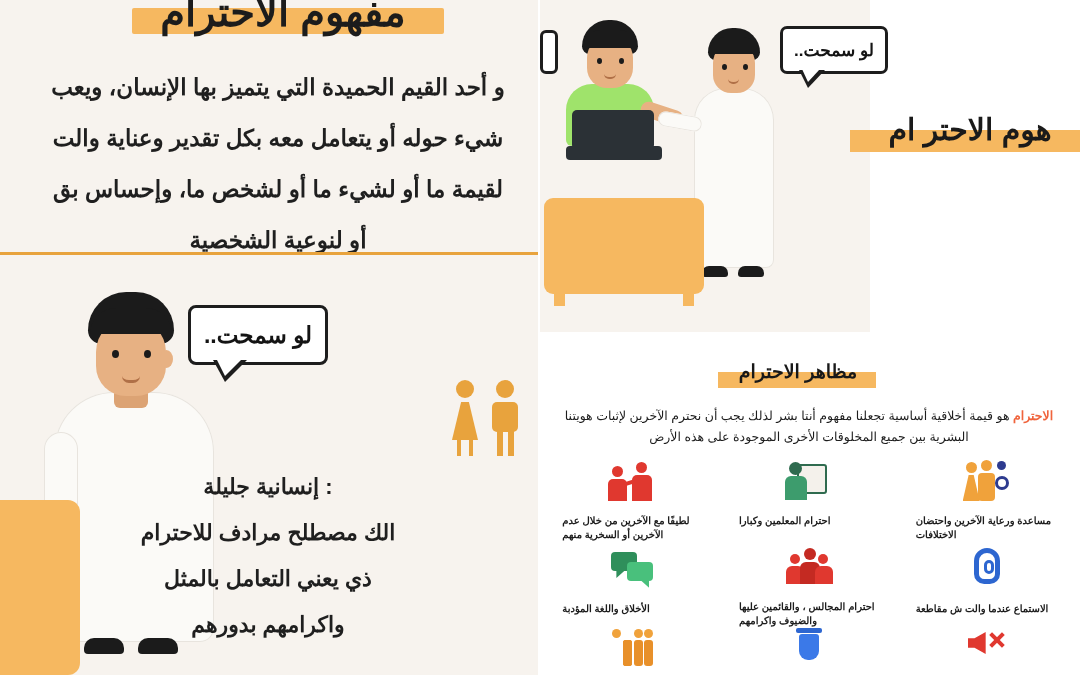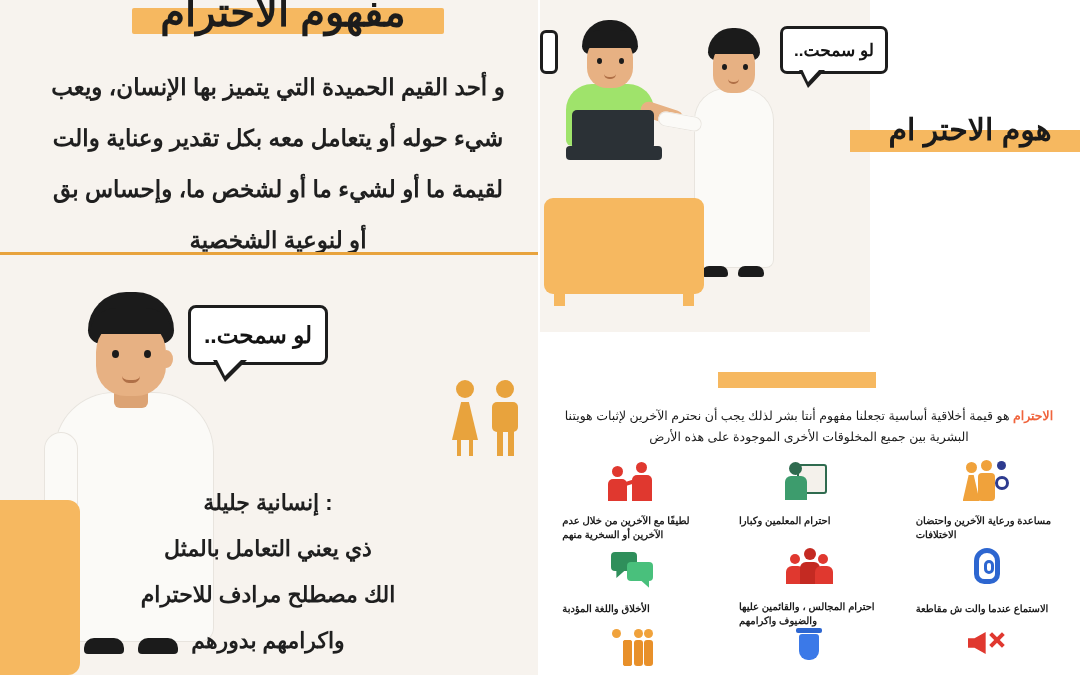--- a/index.html
+++ b/index.html
@@ -153,21 +153,21 @@
     position: absolute;
     left: -40px; top: 500px;
     width: 120px; height: 175px;
     background: #f6b860;
     border-radius: 12px;
   }
 
   
   .lp-sub {
     position: absolute;
-    right: 10px; top: 480px;
+    right: 10px; top: 464px;
     width: 520px;
     text-align: center;
     direction: rtl;
     font-size: 22px;
     line-height: 46px;
     font-weight: bold;
     color: #1f1f1f;
   }
   .lp-icon-mf {
     position: absolute;
@@ -428,22 +428,22 @@
         <div class="w-leg"></div>
         <div class="w-leg2"></div>
       <div class="m-head"></div>
         <div class="m-body"></div>
         <div class="m-leg"></div>
         <div class="m-leg2"></div>
     </div>
 
     <div class="lp-sub">
       <div>: إنسانية جليلة</div>
+      <div>الك مصطلح مرادف للاحترام</div>
       <div>ذي يعني التعامل بالمثل</div>
-      <div>الك مصطلح مرادف للاحترام</div>
       <div>واكرامهم بدورهم</div>
     </div>
   </div>
 
   <div class="seam"></div>
 
   <div class="right-panel">
 
     <div class="rp-hero">
 
@@ -487,20 +487,21 @@
       <span class="tail-in"></span>
     </div>
 
     <div class="rp-title-wrap">
       <div class="rp-title-hl"></div>
       <div class="rp-title">هوم الاحتر ام</div>
     </div>
 
     <div class="rp-sec-wrap">
       <div class="rp-sec-hl"></div>
+      <div class="rp-sec">مظاهر الاحترام</div>
     </div>
 
     <div class="rp-para">
       <span class="kw">الاحترام</span><span> هو قيمة أخلاقية أساسية تجعلنا مفهوم أنتا بشر لذلك يجب أن نحترم الآخرين لإثبات هويتنا البشرية بين جميع المخلوقات الأخرى الموجودة على هذه الأرض</span>
     </div>
 
     <div class="grid">
 
       <div class="cell">
         <div class="ic">

